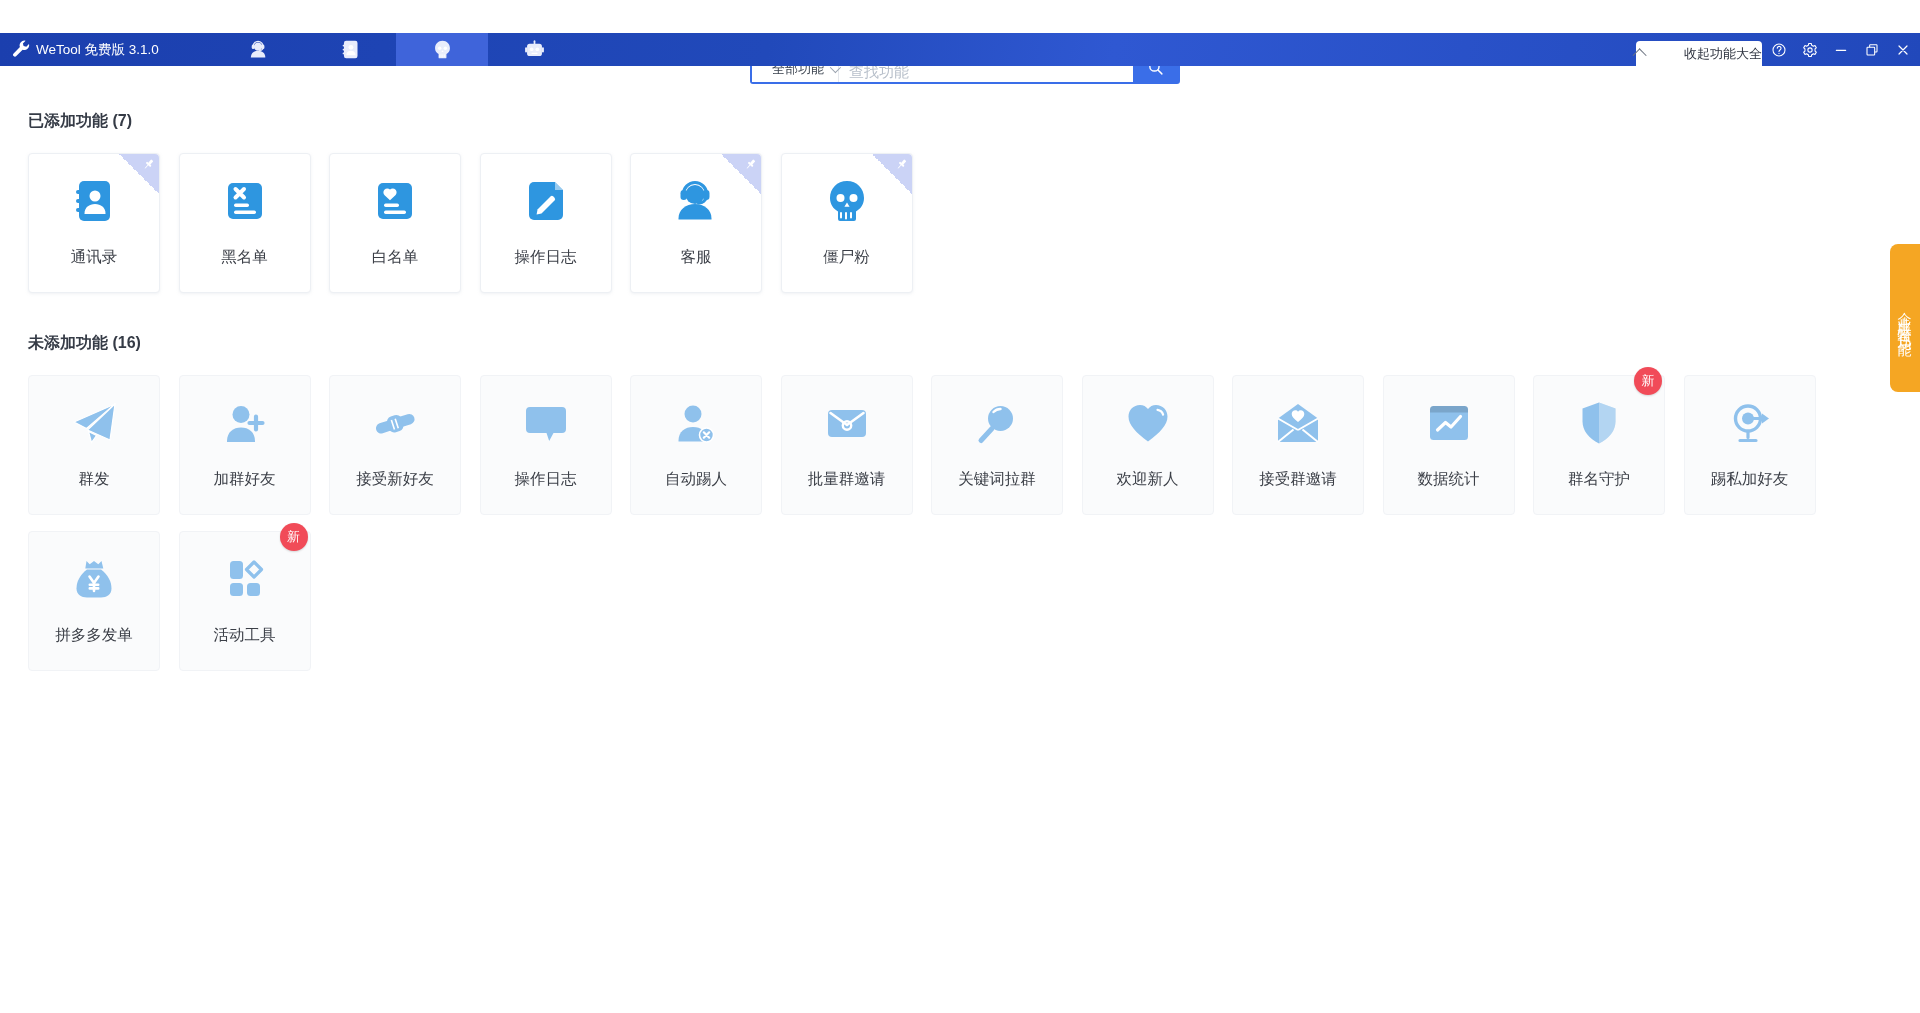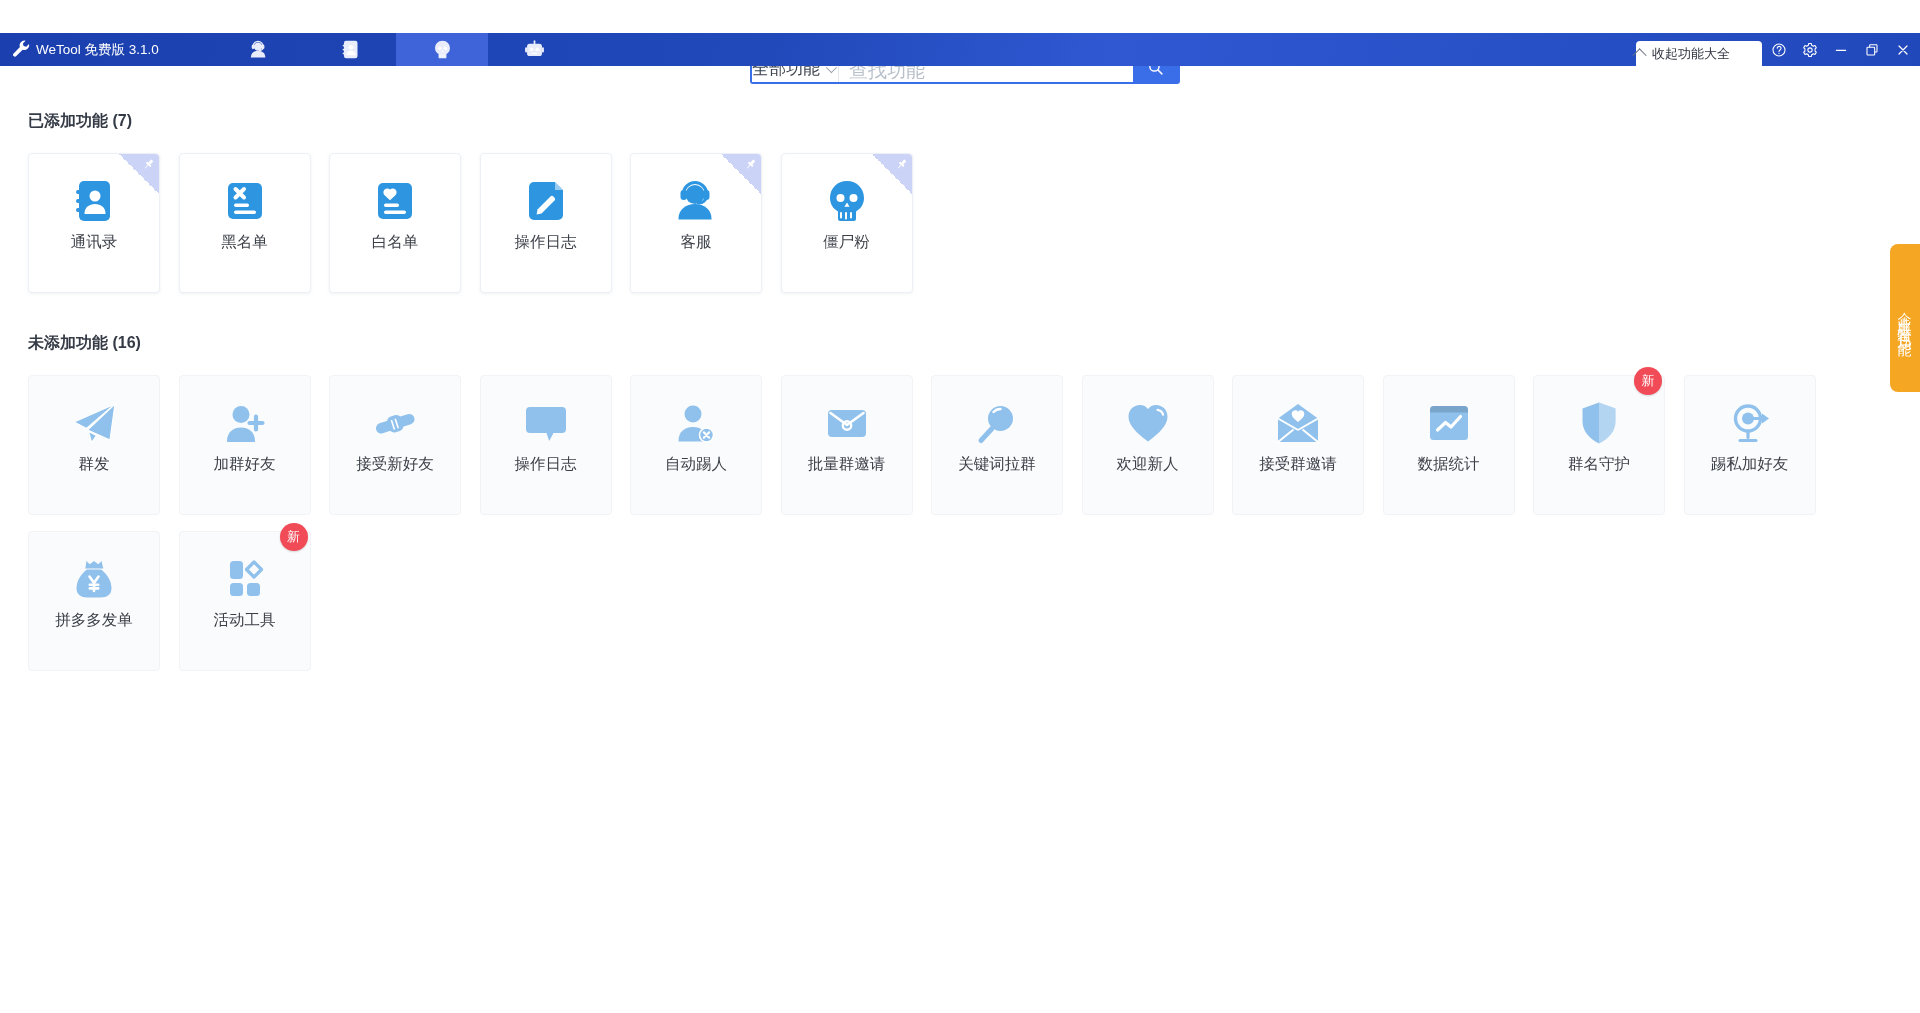--- a/index.html
+++ b/index.html
@@ -21,59 +21,59 @@
   .app-logo{position:absolute;left:11px;top:7px;width:19px;height:19px;color:#fff;}
   .app-logo svg{width:100%;height:100%;}
   .app-title{position:absolute;left:36px;top:0;line-height:33px;font-size:13.5px;color:#fff;}
   .tabs{position:absolute;left:212px;top:0;height:33px;display:flex;}
   .tab{width:92px;height:33px;display:flex;align-items:center;justify-content:center;cursor:pointer;}
   .tab.active{background:var(--c-tab-active,#3f64da);}
   .tab .tab-ic{width:21px;height:21px;color:#e9edfb;display:block;}
   .tab .tab-ic svg{width:100%;height:100%;display:block;}
   .collapse-tab{
     position:absolute;right:158px;top:8px;width:126px;height:25px;background:#fff;
-    border-radius:4px 4px 0 0;display:flex;align-items:center;justify-content:flex-start;gap:6px;
+    border-radius:4px 4px 0 0;display:flex;align-items:center;justify-content:space-between;gap:6px;
     color:#2f3440;font-size:13px;cursor:pointer;
   }
   .chev-up{width:9px;height:9px;border-left:1.6px solid #6b7380;border-top:1.6px solid #6b7380;
     transform:rotate(45deg) translateY(2px);}
   .win-icons{position:absolute;right:8px;top:0;height:33px;display:flex;align-items:center;gap:13px;}
   .win-ic{width:18px;height:18px;display:flex;align-items:center;justify-content:center;cursor:pointer;color:#fff;}
   .win-ic svg{width:16px;height:16px;display:block;}
   
   .search-bar{
     position:absolute;left:750px;top:53px;width:430px;height:31px;box-sizing:border-box;
     border:2px solid var(--c-accent,#3a6ee8);border-radius:3px;background:#fff;display:flex;
   }
-  .search-filter{width:86px;display:flex;align-items:center;justify-content:flex-start;gap:6px;
-    font-size:17px;color:#3c4450;border-right:1px solid #e4e7ec;cursor:pointer;background:#fff;}
+  .search-filter{width:86px;display:flex;align-items:center;justify-content:flex-end;gap:6px;
+    font-size:13px;color:#3c4450;border-right:1px solid #e4e7ec;cursor:pointer;background:#fff;}
   .chev-down{width:7px;height:7px;border-right:1.5px solid #9aa2ae;border-bottom:1.5px solid #9aa2ae;
     transform:rotate(45deg) translateY(-2px);}
-  .search-input{flex:1;border:none;outline:none;padding:16px 10px;font-size:19px;color:#333;
+  .search-input{flex:1;border:none;outline:none;padding:16px 10px;font-size:15px;color:#333;
     font-family:"Liberation Sans",sans-serif;min-width:0;background:transparent;}
   .search-input::placeholder{color:#b7bfca;}
   .search-btn{width:45px;background:var(--c-accent,#3a6ee8);display:flex;align-items:center;
     justify-content:center;cursor:pointer;border:none;}
   .search-btn svg{width:17px;height:17px;}
   
   .sec-title{position:absolute;left:28px;font-size:16px;font-weight:700;color:#353b46;}
   #title-added{top:111px;}
   #title-unadded{top:333px;}
   .grid{position:absolute;left:28px;display:grid;}
   #added-grid{top:153px;grid-template-columns:repeat(7,132px);column-gap:18.5px;}
   #unadded-grid{top:375px;grid-template-columns:repeat(12,132px);gap:16px 18.5px;}
   .card{position:relative;width:132px;height:140px;border-radius:4px;box-sizing:border-box;
     display:flex;flex-direction:column;align-items:center;cursor:pointer;}
   .sec-added .card{background:#fff;border:1px solid #edf0f4;box-shadow:0 1px 3px rgba(190,198,212,.25);}
   .sec-unadded .card{background:#fafbfc;border:1px solid #f1f3f6;}
   .card-icon{margin-top:23px;width:48px;height:48px;display:block;}
   .card-icon svg{width:100%;height:100%;display:block;}
   .sec-added .card-icon{color:var(--c-added-icon,#2e96e0);}
   .sec-unadded .card-icon{color:var(--c-unadded-icon,#8fc1ec);}
-  .card-label{margin-top:7px;font-size:15.5px;color:#3b3f47;white-space:nowrap;}
+  .card-label{margin-top:22px;font-size:15.5px;color:#3b3f47;white-space:nowrap;}
   .pin-corner{position:absolute;top:0;right:0;width:40px;height:40px;border-radius:0 4px 0 0;
     background:linear-gradient(225deg,var(--c-pin,#cbd3f6) 0%,var(--c-pin,#cbd3f6) 50%,rgba(255,255,255,0) 50%);}
   .pin-corner svg{position:absolute;top:3px;right:3px;width:15px;height:15px;display:block;}
   .badge-new{position:absolute;top:-9px;right:2px;width:28px;height:28px;border-radius:50%;
     background:var(--c-badge,#f14b58);color:#fff;font-size:13px;display:flex;align-items:center;
     justify-content:center;z-index:3;box-shadow:0 1px 2px rgba(0,0,0,.15);}
   
   .side-tab{position:absolute;right:0;top:244px;width:30px;height:148px;
     background:var(--c-orange,#f5a623);border-radius:8px 0 0 8px;color:#fff;font-size:14px;
     writing-mode:vertical-rl;text-orientation:upright;letter-spacing:5px;

